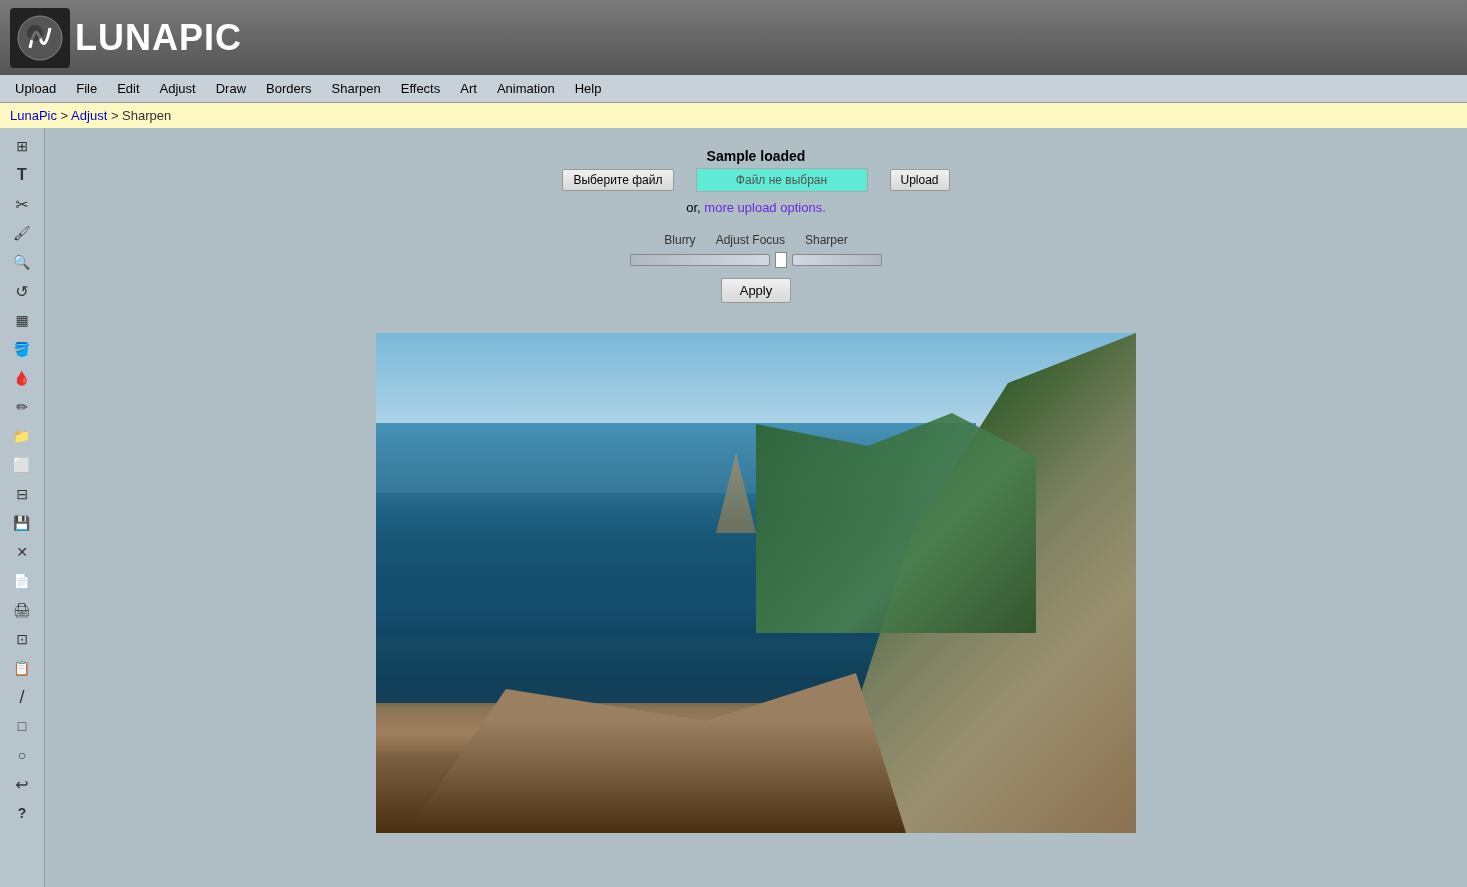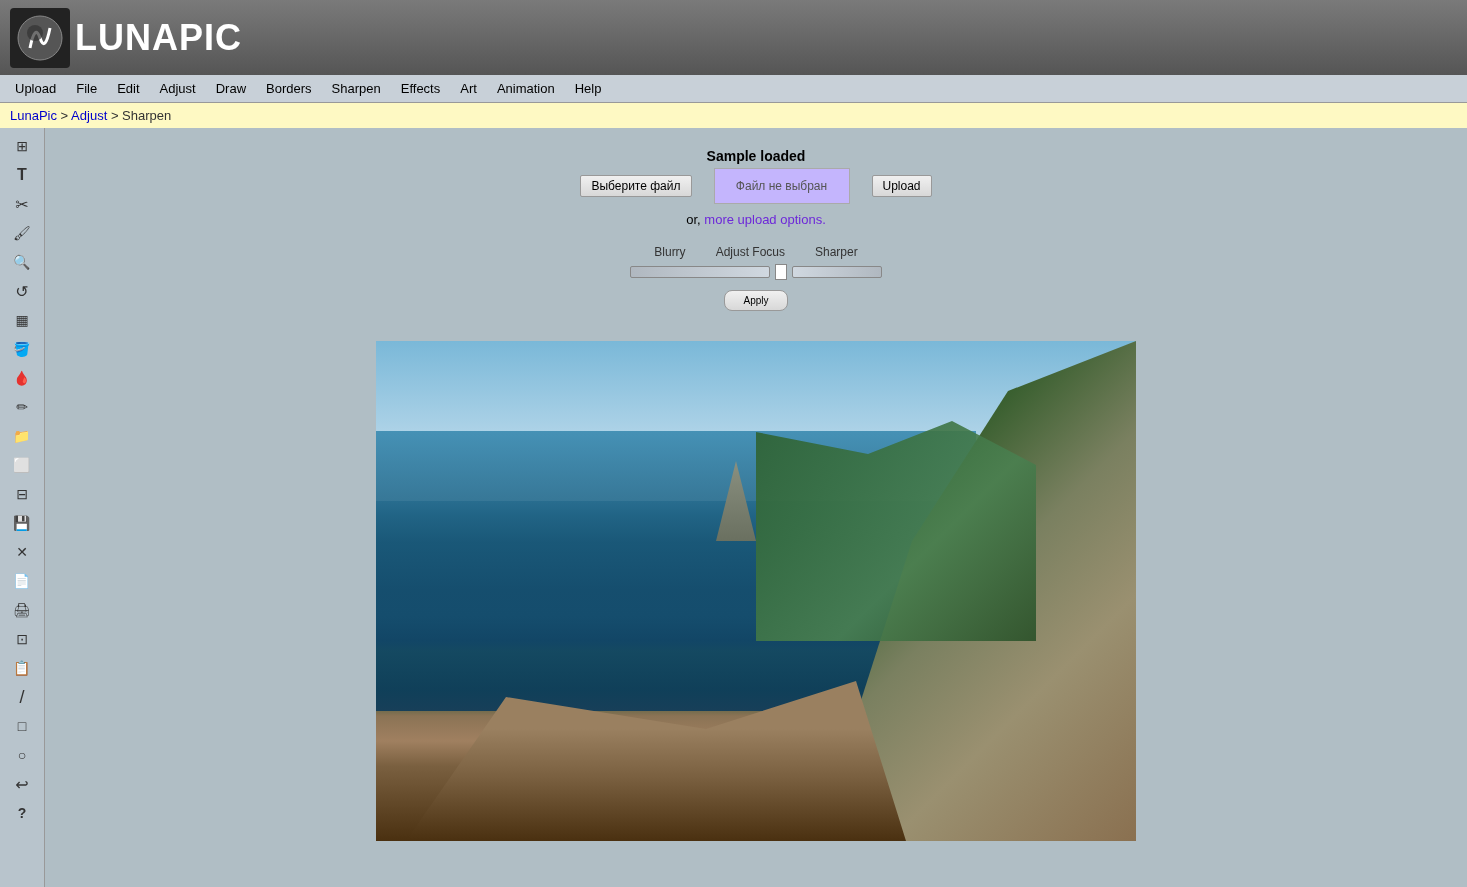--- a/index.html
+++ b/index.html
@@ -117,26 +117,26 @@
     }
     #choose-file-btn {
       background: linear-gradient(to bottom, #f0f0f0, #d8d8d8);
       border: 1px solid #999;
       padding: 3px 10px;
       cursor: pointer;
       font-size: 12px;
       border-radius: 2px;
     }
     #file-name-display {
-      background: #c4b5fd;
+      background: #5eead4;
       border: 1px solid #aaa;
-      padding: 10px 8px;
+      padding: 4px 8px;
       font-size: 12px;
       color: #555;
-      width: 136px;
+      width: 172px;
     }
     #upload-btn {
       background: linear-gradient(to bottom, #f0f0f0, #d8d8d8);
       border: 1px solid #999;
       padding: 3px 10px;
       cursor: pointer;
       font-size: 12px;
       border-radius: 2px;
     }
     #upload-options-row {
@@ -147,21 +147,21 @@
 
     
     #sharpen-controls {
       display: flex;
       flex-direction: column;
       align-items: center;
     }
     #slider-labels {
       display: flex;
       align-items: center;
-      gap: 30px;
+      gap: 20px;
       margin-bottom: 5px;
     }
     .slider-label { font-size: 12px; color: #333; }
     #slider-row {
       display: flex;
       align-items: center;
       gap: 5px;
       margin-bottom: 10px;
     }
     #slider-left {
@@ -183,22 +183,22 @@
       height: 12px;
       background: linear-gradient(to right, #d0d8e0, #b0b8c0);
       border: 1px solid #888;
       border-radius: 2px;
     }
     #apply-btn {
       background: linear-gradient(to bottom, #f0f0f0, #d8d8d8);
       border: 1px solid #999;
       padding: 4px 18px;
       cursor: pointer;
-      font-size: 10px;
-      border-radius: 8px;
+      font-size: 13px;
+      border-radius: 2px;
     }
 
     
     #image-container {
       margin-top: 10px;
     }
     #sample-image {
       width: 760px;
       height: 500px;
       display: block;

